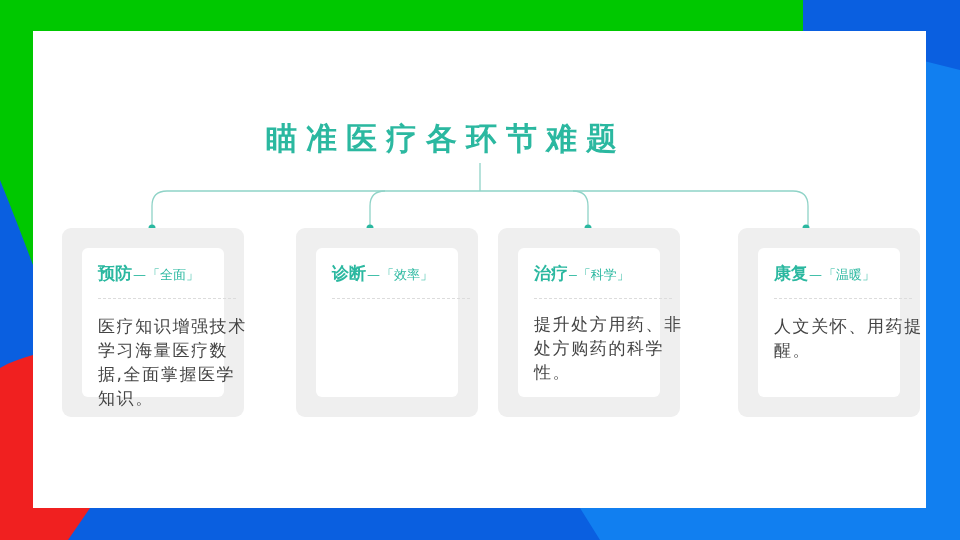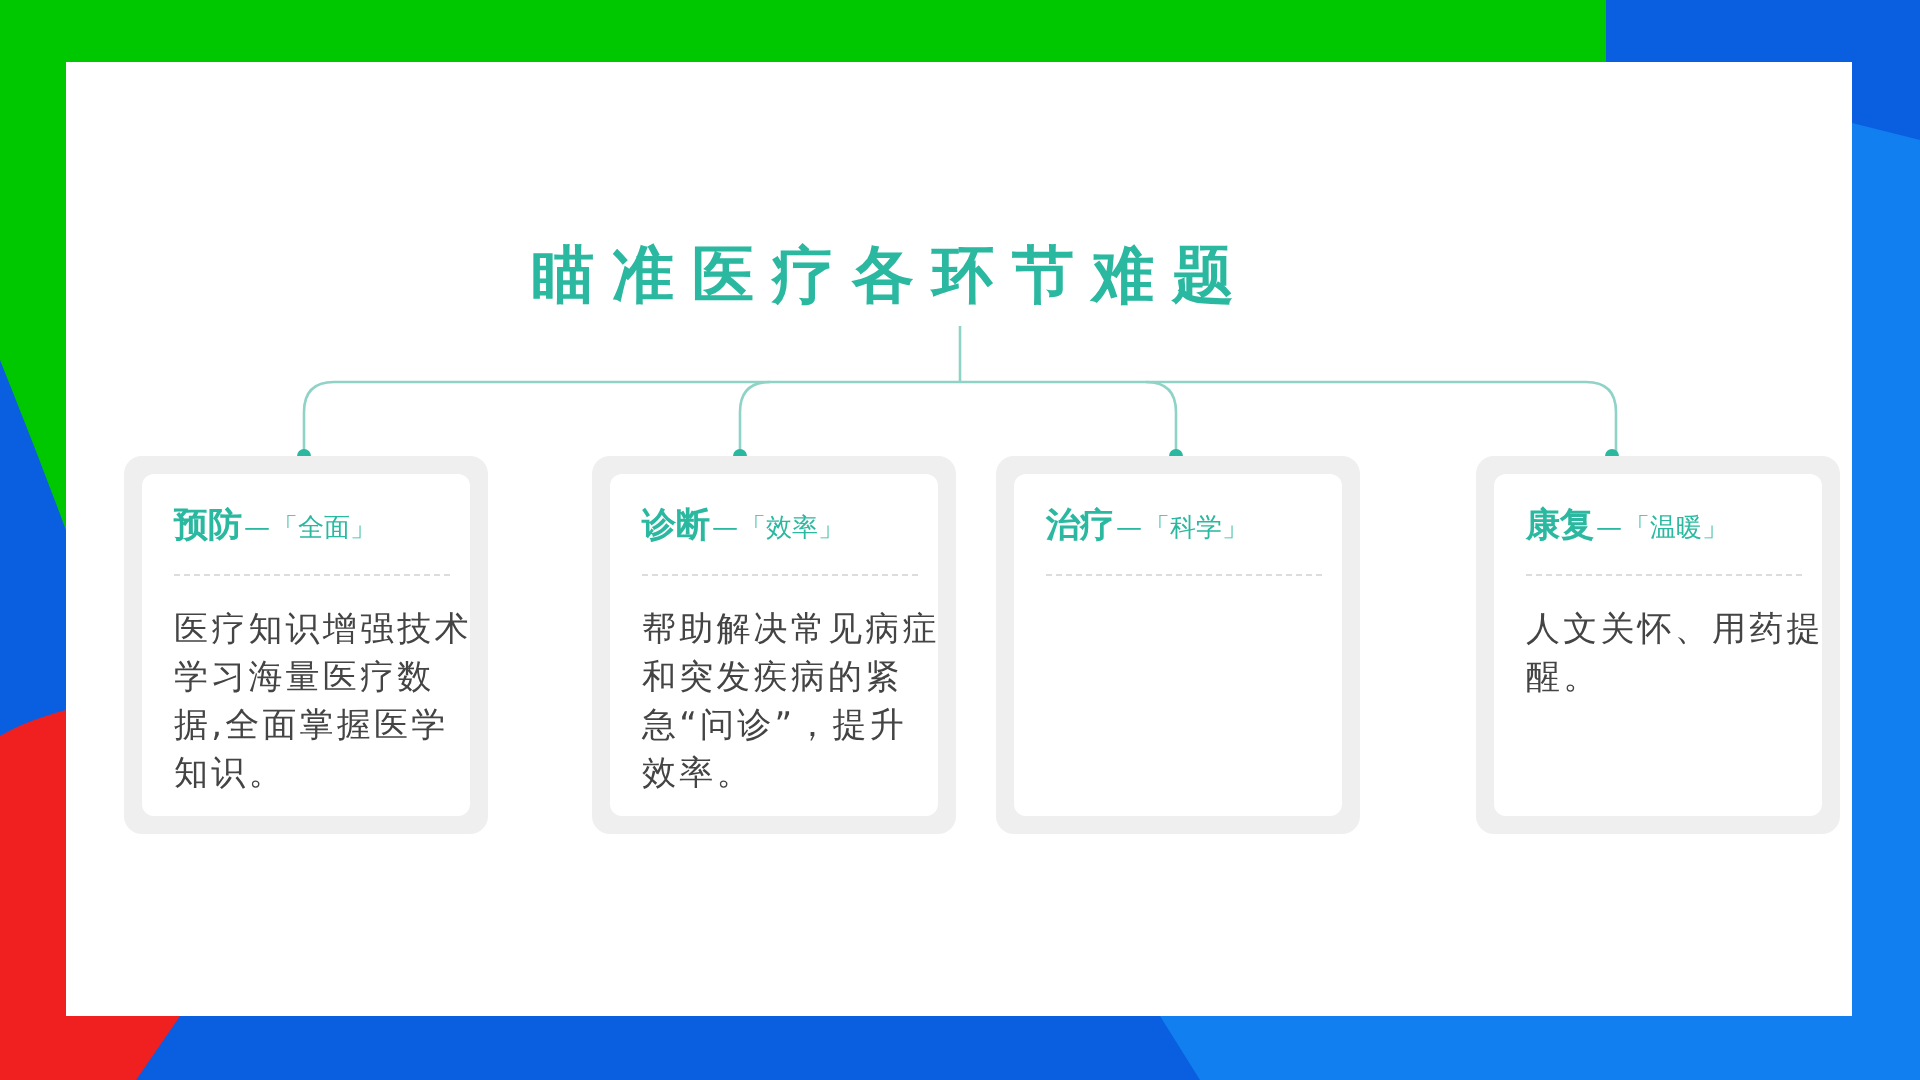--- a/index.html
+++ b/index.html
@@ -14,21 +14,21 @@
       background: #ffffff;
     }
     .title {
       position: absolute; left: 0; width: 892px; top: 118px; text-align: center;
       font-size: 31px; font-weight: bold; letter-spacing: 9px; color: #2bb8a0;
       line-height: 40px;
     }
     .connector { position: absolute; left: 0; top: 0; width: 960px; height: 540px; pointer-events: none; }
     .card {
       position: absolute; top: 228px; width: 182px; height: 189px;
-      background: #efefef; border-radius: 9px; box-sizing: border-box; padding: 9px;
+      background: #efefef; border-radius: 9px; box-sizing: border-box; padding: 20px;
     }
     .card-inner {
       width: 100%; height: 100%; background: #ffffff; border-radius: 6px;
       box-sizing: border-box; padding: 14px 14px 0 16px; position: relative;
     }
     .card-head { display: flex; align-items: baseline; white-space: nowrap; height: 26px; }
     .card-head .name { font-size: 17px; font-weight: bold; color: #2bb8a0; }
     .card-head .dash { font-size: 13px; color: #2bb8a0; margin: 0 1px; }
     .card-head .tag { font-size: 13px; color: #2bb8a0; text-align: right; }
     .divider {
@@ -87,32 +87,32 @@
 </div>
 
 <div class="card" style="left:280px;margin-left:16px;">
   <div class="card-inner">
     <div class="card-head">
       <span class="name">诊断</span>
       <span class="dash">—</span>
       <span class="tag">「效率」</span>
     </div>
     <div class="divider"></div>
-    <div class="card-body">帮助解决常见病症和突发疾病的紧急“问诊”，提升效率。</div>
   </div>
 </div>
 
-<div class="card" style="left:498px;">
+<div class="card" style="left:498px;font-family:Liberation Mono, monospace;">
   <div class="card-inner">
     <div class="card-head">
       <span class="name">治疗</span>
       <span class="dash">—</span>
       <span class="tag">「科学」</span>
     </div>
     <div class="divider"></div>
+    <div class="card-body">提升处方用药、非处方购药的科学性。</div>
   </div>
 </div>
 
 <div class="card" style="left:738px;">
   <div class="card-inner">
     <div class="card-head">
       <span class="name">康复</span>
       <span class="dash">—</span>
       <span class="tag">「温暖」</span>
     </div>

